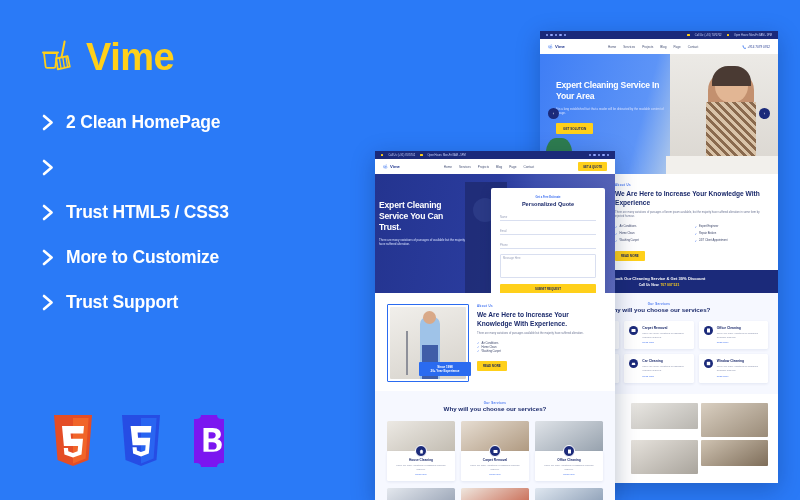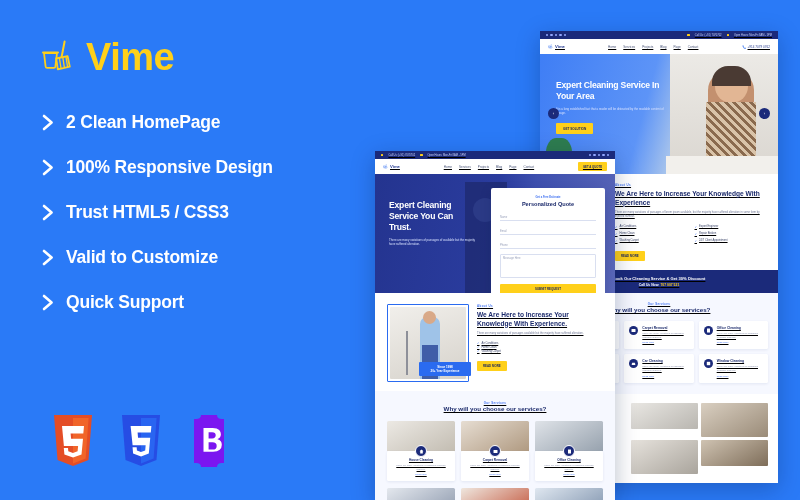--- a/index.html
+++ b/index.html
@@ -21,21 +21,21 @@
 
   .features{position:absolute;left:42px;top:104px;width:300px;}
   .feature{display:flex;align-items:center;gap:11px;height:36px;margin-bottom:9px;}
   .chev{width:13px;height:17px;flex:0 0 13px;display:block;}
   .feature-label{color:#ffffff;font-size:17.5px;font-weight:bold;white-space:nowrap;letter-spacing:-0.2px;text-align:right;}
 
   .badges{position:absolute;left:50px;top:413px;display:flex;gap:22px;align-items:flex-start;}
   .badge{width:46px;height:56px;display:block;}
 
   
-  .mock{position:absolute;background:#a3a3a3;overflow:hidden;box-shadow:0 6px 22px rgba(8,24,70,.28);text-decoration:underline;}
+  .mock{position:absolute;background:#a3a3a3;overflow:hidden;box-shadow:0 6px 22px rgba(8,24,70,.28);}
   .mock-back{left:540px;top:31px;width:238px;height:452px;}
   .mock-front{left:375px;top:151px;width:240px;height:349px;}
 
   
   .topbar{background:#1b2a7a;height:8px;display:flex;align-items:center;justify-content:space-between;padding:0 6px;}
   .topbar-txt{font-size:2.6px;color:#cfd8ff;white-space:nowrap;display:flex;gap:5px;align-items:center;}
   .dot-row{display:flex;gap:2px;}
   .dot{width:2.4px;height:2.4px;border-radius:50%;background:#93a8ff;}
   .yellow-sq{width:2.4px;height:2.4px;background:#ffd01a;border-radius:.5px;}
 
@@ -122,39 +122,38 @@
       <div class="feature">
         <svg class="chev" viewBox="0 0 13 17">
             <path d="M2 2 L9.6 8.5 L2 15" fill="none" stroke="#ffffff" stroke-width="2.6" stroke-linecap="round" stroke-linejoin="round"></path>
           </svg>
         <div class="feature-label">2 Clean HomePage</div>
       </div>
       <div class="feature">
         <svg class="chev" viewBox="0 0 13 17">
             <path d="M2 2 L9.6 8.5 L2 15" fill="none" stroke="#ffffff" stroke-width="2.6" stroke-linecap="round" stroke-linejoin="round"></path>
           </svg>
-        <div class="feature-label">100% Responsive Design</div>
       </div>
       <div class="feature">
         <svg class="chev" viewBox="0 0 13 17">
             <path d="M2 2 L9.6 8.5 L2 15" fill="none" stroke="#ffffff" stroke-width="2.6" stroke-linecap="round" stroke-linejoin="round"></path>
           </svg>
         <div class="feature-label">Trust HTML5 / CSS3</div>
       </div>
       <div class="feature">
         <svg class="chev" viewBox="0 0 13 17">
             <path d="M2 2 L9.6 8.5 L2 15" fill="none" stroke="#ffffff" stroke-width="2.6" stroke-linecap="round" stroke-linejoin="round"></path>
           </svg>
-        <div class="feature-label">Valid to Customize</div>
+        <div class="feature-label">More to Customize</div>
       </div>
       <div class="feature">
         <svg class="chev" viewBox="0 0 13 17">
             <path d="M2 2 L9.6 8.5 L2 15" fill="none" stroke="#ffffff" stroke-width="2.6" stroke-linecap="round" stroke-linejoin="round"></path>
           </svg>
-        <div class="feature-label">Quick Support</div>
+        <div class="feature-label">Trust Support</div>
       </div>
     </div>
 
     <div class="badges">
       <svg class="badge" viewBox="0 0 46 56">
         <path d="M4 2 h38 l-3.5 45 L23 53 L7.5 47 Z" fill="#e44d26"></path>
         <path d="M23 5 v45.4 l12.6 -4.9 L38.6 5 Z" fill="#f16529"></path>
         <path d="M12 13 h22 l-.7 7.6 H20.6 l.5 5.2 h11.9 l-1.5 15.6 -8.5 3 -8.6 -3 -.6 -6.4 h4.2 l.3 3.3 4.7 1.6 4.6 -1.6 .5 -5.4 H13.9 Z" fill="#ffffff"></path>
       </svg>
       <svg class="badge" viewBox="0 0 46 56">
@@ -427,21 +426,21 @@
         <span>Contact</span>
       </div>
       <div class="nav-btn">GET A QUOTE</div>
     </div>
 
     <div class="hero" style="height:119px;background:#24348f;">
       <div style="position:absolute;left:0;top:0;width:100%;height:100%;background:linear-gradient(100deg,#24348f 0%,#2a3c9e 48%,#3d4fae 62%,#5a67b8 100%);"></div>
       <div style="position:absolute;left:90px;top:8px;width:42px;height:111px;background:#1d2a6e;opacity:.75;"></div>
       <div style="position:absolute;left:98px;top:24px;width:24px;height:24px;border-radius:50%;background:#2b3a86;"></div>
 
-      <div style="position:absolute;left:14px;top:26px;width:86px;">
+      <div style="position:absolute;left:4px;top:26px;width:86px;">
         <div class="hero-title">Expert Cleaning Service You Can Trust.</div>
         <div class="hero-sub">There are many variations of passages of available but the majority have suffered alteration.</div>
       </div>
 
       <div class="quote-card" style="position:absolute;right:10px;top:14px;width:96px;">
         <div class="q-tag">Get a Free Estimate</div>
         <div class="q-h">Personalized Quote</div>
         <div class="q-field">Name</div>
         <div class="q-field">Email</div>
         <div class="q-field">Phone</div>

